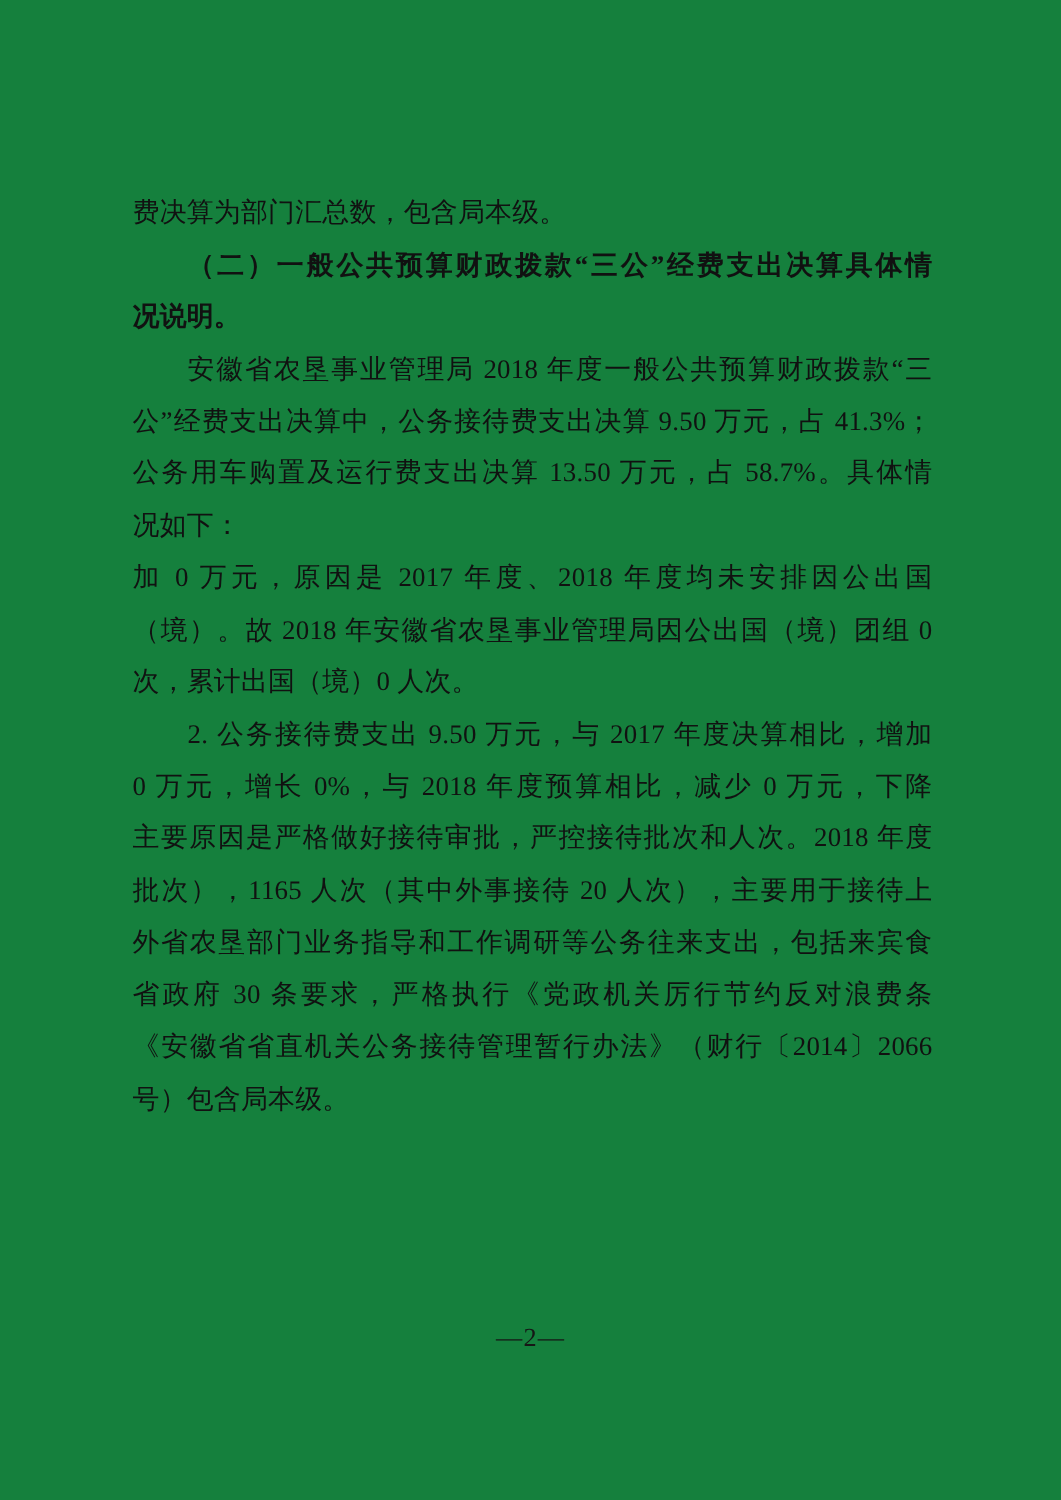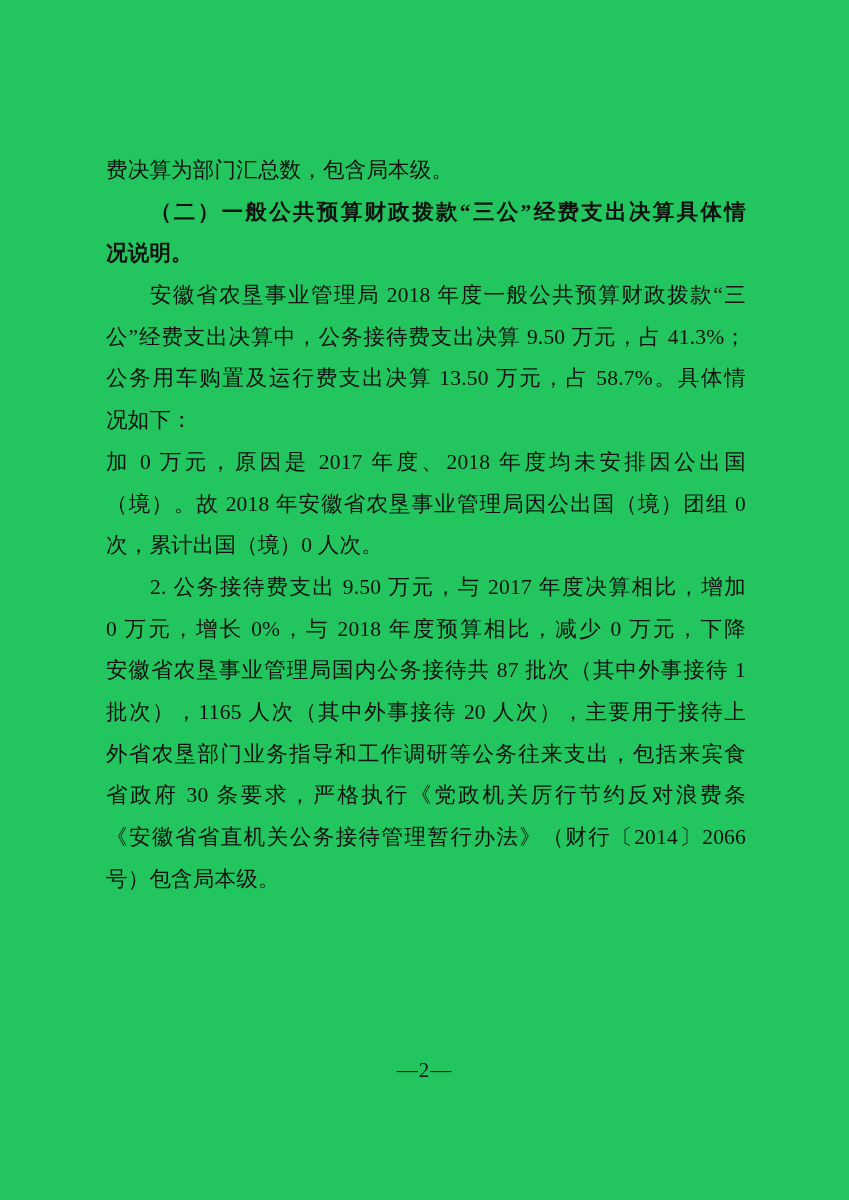--- a/index.html
+++ b/index.html
@@ -4,21 +4,21 @@
 <style>
   html, body {
     margin: 0;
     padding: 0;
     background: #ffffff;
   }
   .page {
     position: relative;
     width: 849px;
     height: 1200px;
-    background: #22c55e;
+    background: #15803d;
     overflow: hidden;
     font-family: "Liberation Serif", "DejaVu Serif", serif;
     color: #111111;
   }
   .text-block {
     position: absolute;
     left: 106px;
     top: 150px;
     width: 640px;
   }
@@ -65,21 +65,21 @@
       <div class="line bold">况说明。</div>
       <div class="line just indent">安徽省农垦事业管理局 2018 年度一般公共预算财政拨款“三</div>
       <div class="line just">公”经费支出决算中，公务接待费支出决算 9.50 万元，占 41.3%；</div>
       <div class="line just">公务用车购置及运行费支出决算 13.50 万元，占 58.7%。具体情</div>
       <div class="line">况如下：</div>
       <div class="line just">加 0 万元，原因是 2017 年度、2018 年度均未安排因公出国（境）。</div>
       <div class="line just">（境）。故 2018 年安徽省农垦事业管理局因公出国（境）团组 0</div>
       <div class="line">次，累计出国（境）0 人次。</div>
       <div class="line just indent">2. 公务接待费支出 9.50 万元，与 2017 年度决算相比，增加</div>
       <div class="line just">0 万元，增长 0%，与 2018 年度预算相比，减少 0 万元，下降 0%，</div>
-      <div class="line just">安徽省农垦事业管理局国内公务接待共 87 批次（其中外事接待 1</div>
+      <div class="line just">主要原因是严格做好接待审批，严控接待批次和人次。2018 年度</div>
       <div class="line just">批次），1165 人次（其中外事接待 20 人次），主要用于接待上级、</div>
       <div class="line just">外省农垦部门业务指导和工作调研等公务往来支出，包括来宾食</div>
       <div class="line just">省政府 30 条要求，严格执行《党政机关厉行节约反对浪费条例》、</div>
       <div class="line just">《安徽省省直机关公务接待管理暂行办法》（财行〔2014〕2066</div>
       <div class="line">号）包含局本级。</div>
     </div>
   <div class="page-number">—2—</div>
 </div>
 
 </body></html>

